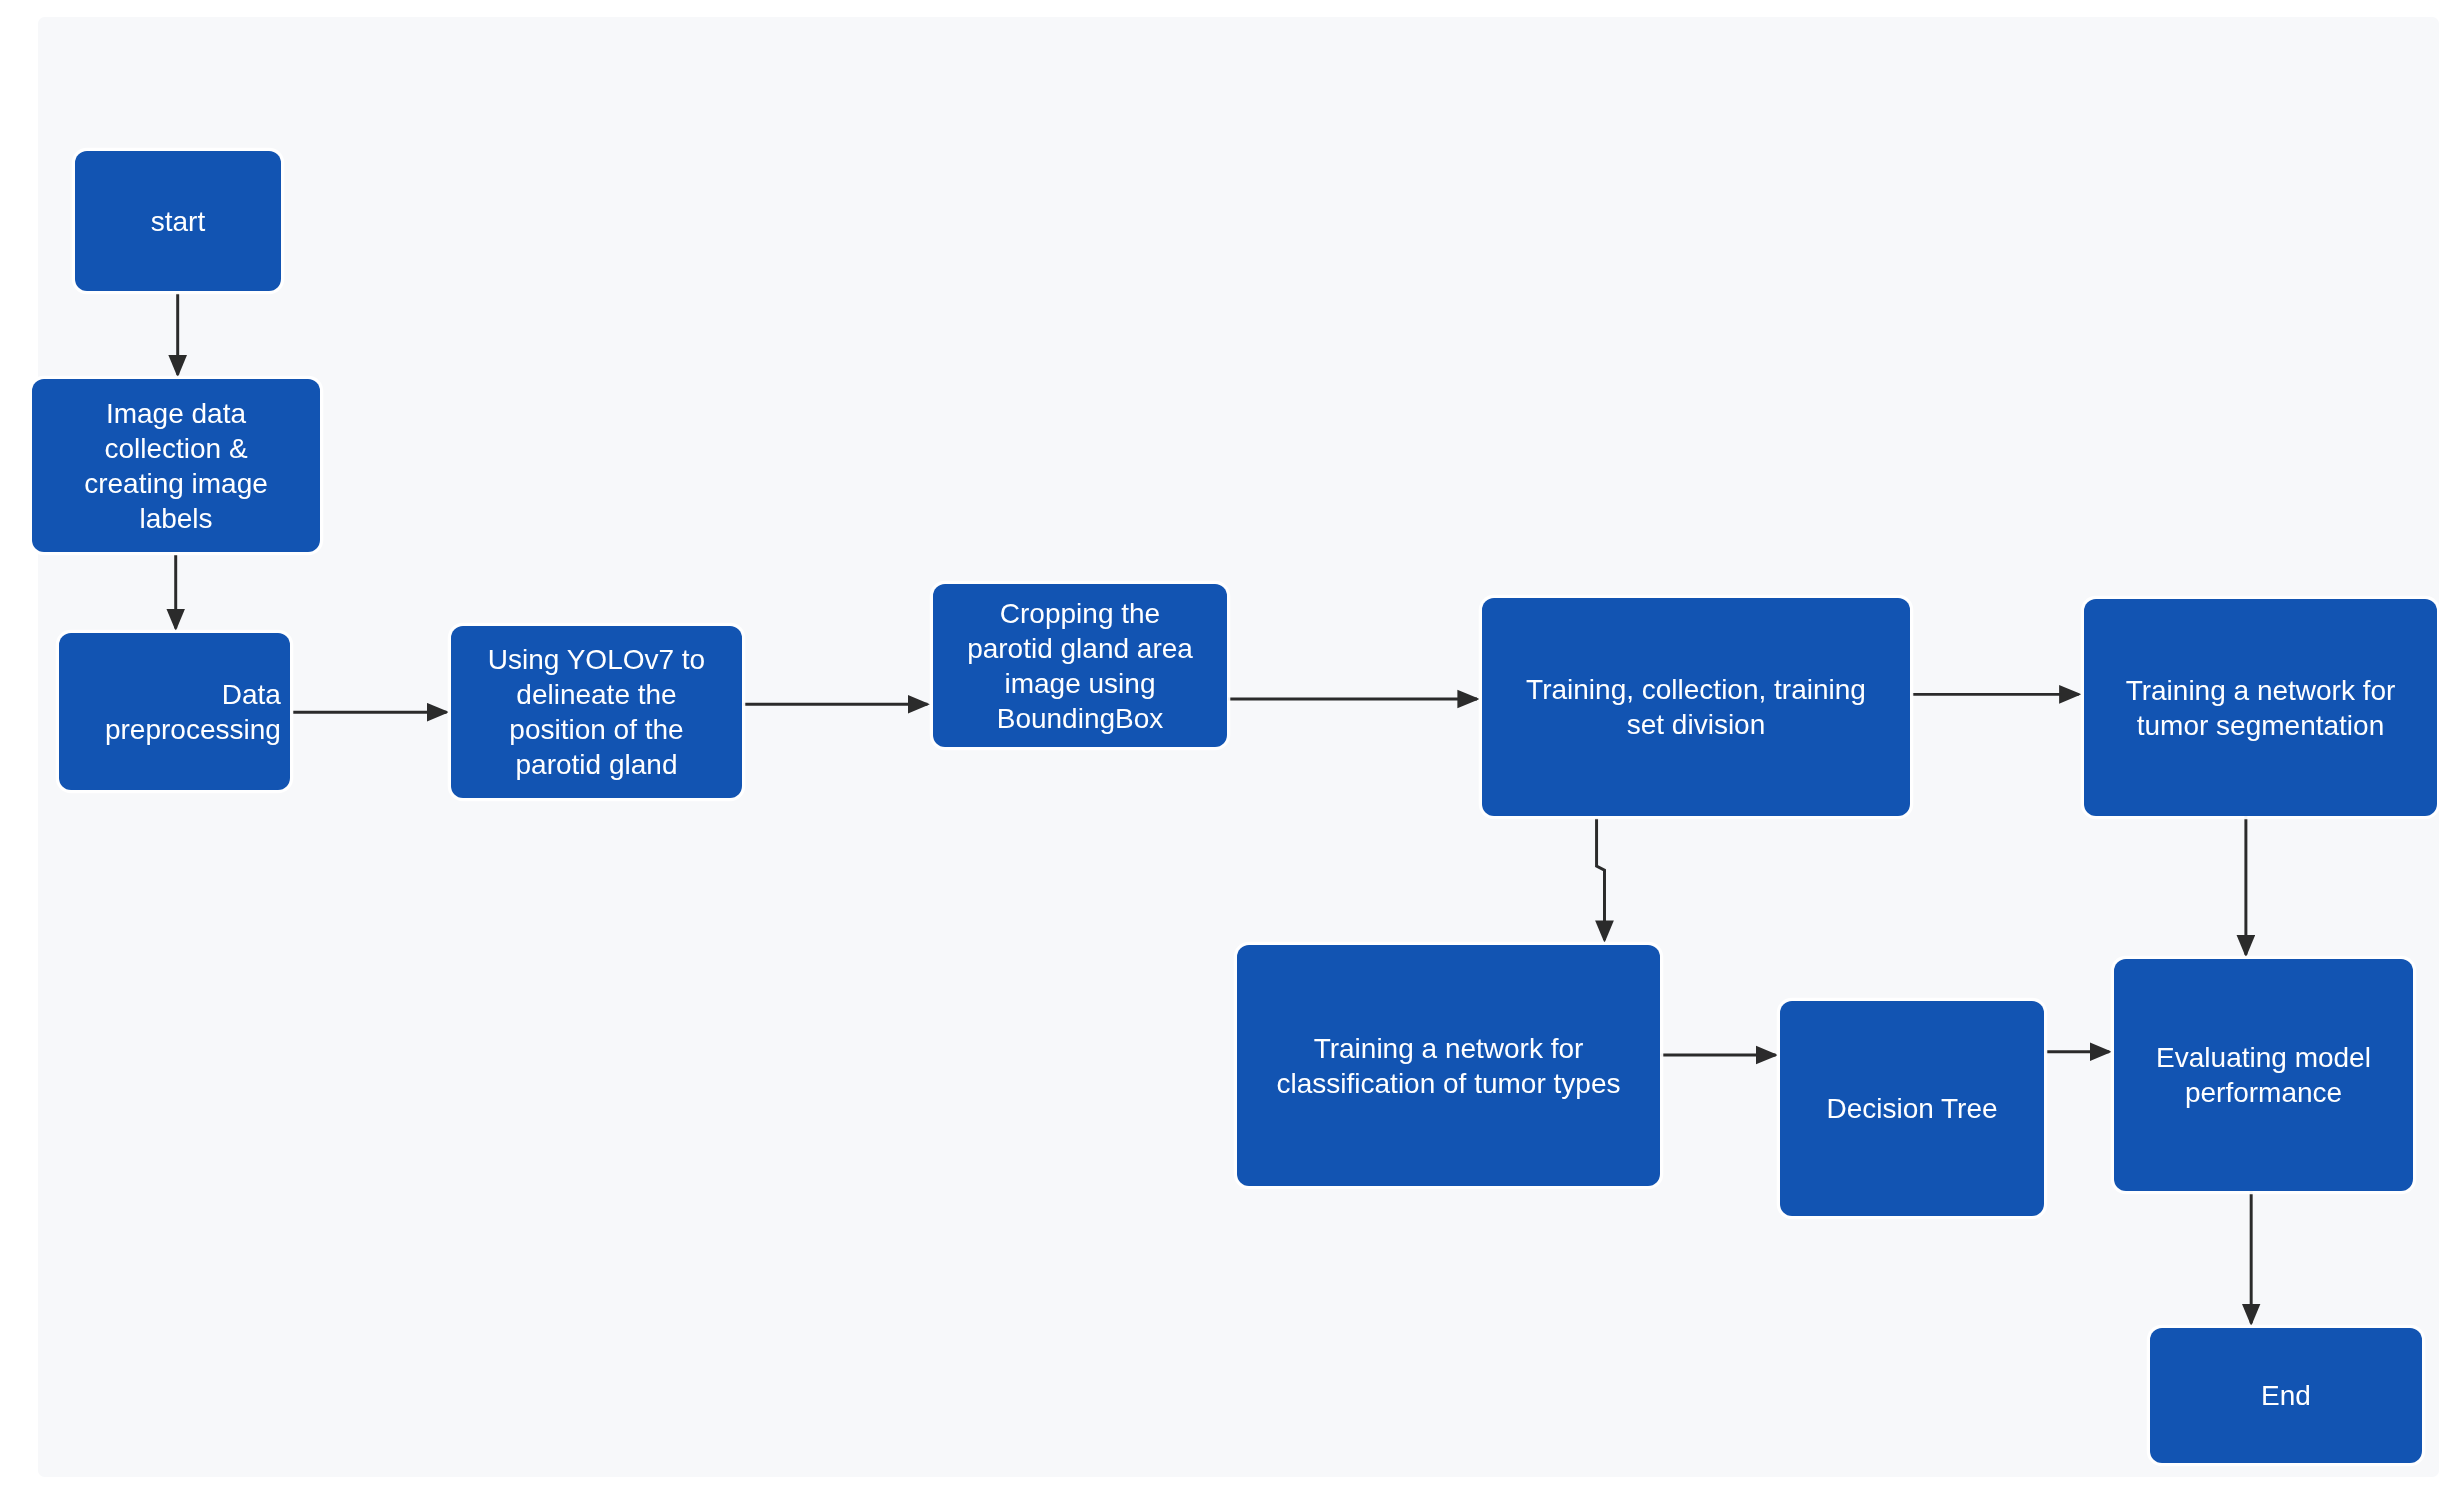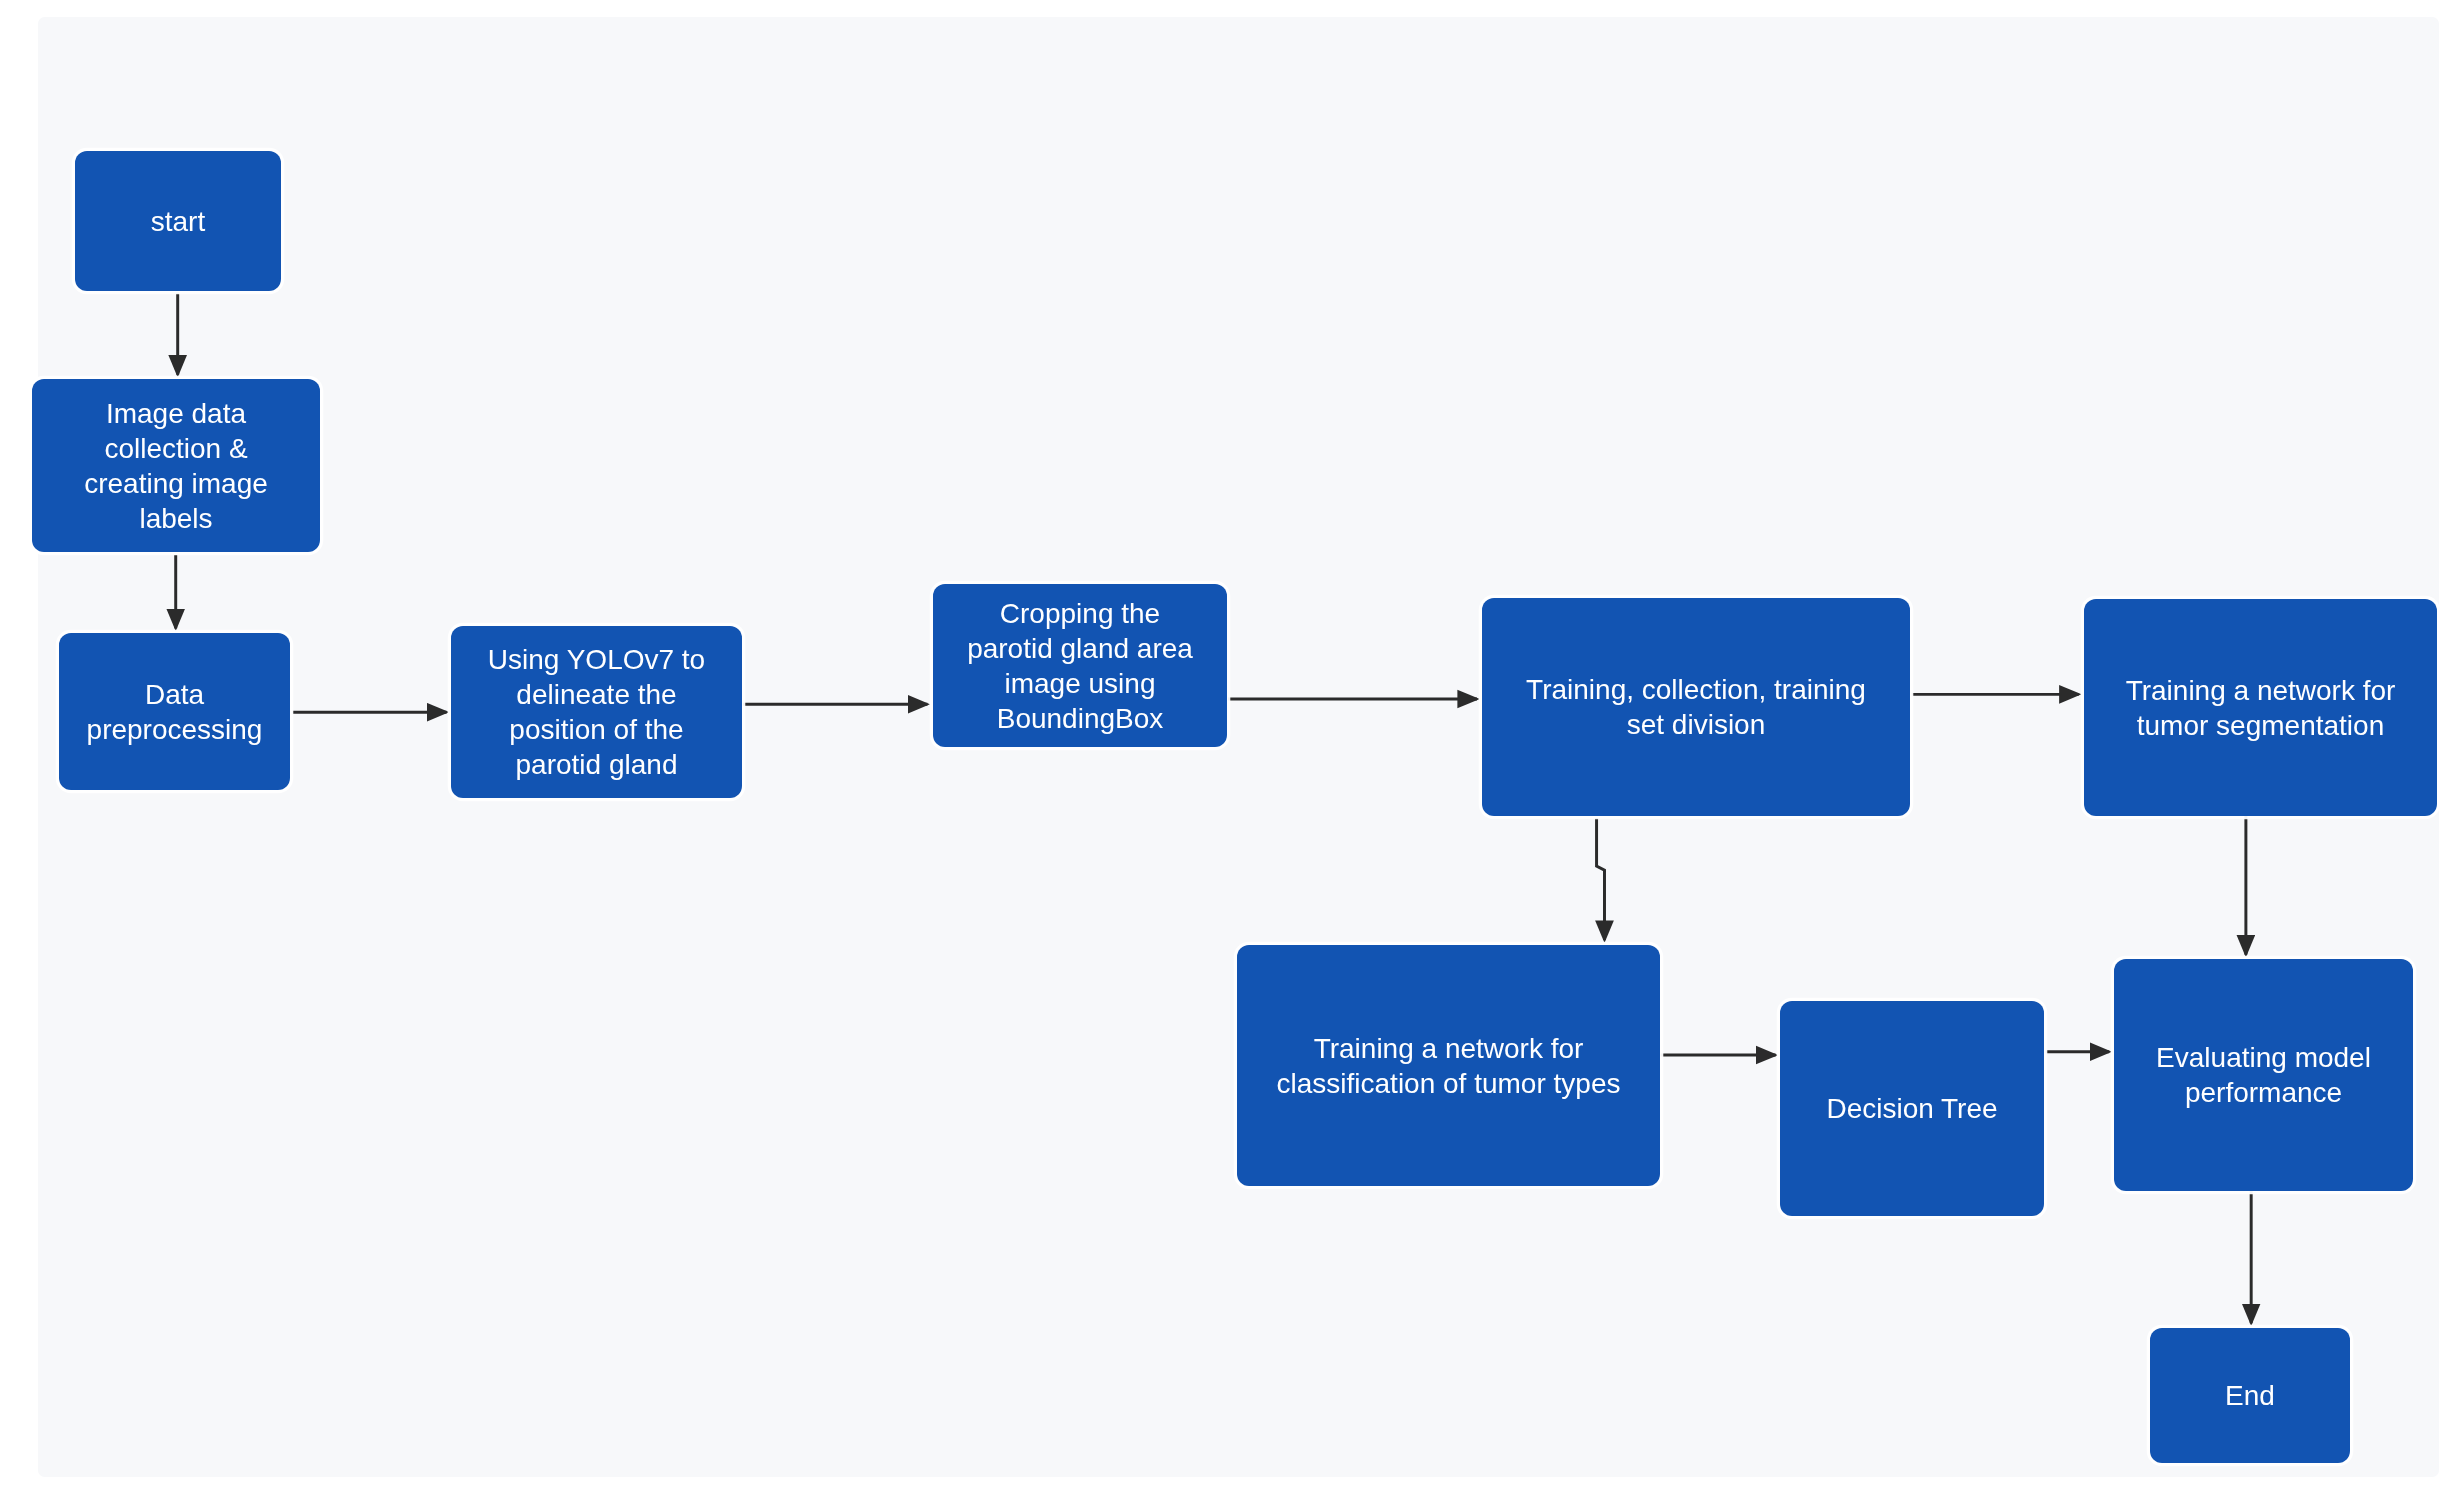--- a/index.html
+++ b/index.html
@@ -62,30 +62,30 @@
   <path class="edge" d="M2514,1597 L2688,1597" marker-end="url(#ah)"></path>
   <path class="edge" d="M3097,1592 L3193,1592" marker-end="url(#ah)"></path>
   <path class="edge" d="M3400,1224 L3400,1445" marker-end="url(#ah)"></path>
   <path class="edge" d="M3408,1779 L3408,2003" marker-end="url(#ah)"></path>
 </svg>
 
 <div class="node" style="left:75px;top:151px;width:206px;height:140px;padding:0 13.2px;">start</div>
 
 <div class="node" style="left:32px;top:379px;width:288px;height:173px;padding:8px 34px;">Image data collection &amp; creating image labels</div>
 
-<div class="node" style="left:59px;top:633px;width:231px;height:157px;padding:0 9.2px;">Data preprocessing</div>
+<div class="node" style="left:59px;top:633px;width:231px;height:157px;padding:0 9.2px;text-align:right;">Data preprocessing</div>
 
 <div class="node" style="left:451px;top:626px;width:291px;height:172px;padding:0 26.4px;">Using YOLOv7 to delineate the position of the parotid gland</div>
 
 <div class="node" style="left:933px;top:584px;width:294px;height:163px;padding:0 32px;">Cropping the parotid gland area image using BoundingBox</div>
 
 <div class="node" style="left:1482px;top:598px;width:428px;height:218px;padding:0 40px;">Training, collection, training set division</div>
 
 <div class="node" style="left:2084px;top:591px;width:353px;height:217px;padding:0 8px;margin-top:8px;">Training a network for tumor segmentation</div>
 
 <div class="node" style="left:1237px;top:945px;width:423px;height:241px;padding:0 36px;">Training a network for classification of tumor types</div>
 
 <div class="node" style="left:1780px;top:1001px;width:264px;height:215px;padding:0 4px;">Decision Tree</div>
 
 <div class="node" style="left:2114px;top:959px;width:299px;height:232px;padding:16px 23px;">Evaluating model performance</div>
 
-<div class="node" style="left:2150px;top:1328px;width:200px;height:135px;padding:0 18px;">End</div>
+<div class="node" style="left:2150px;top:1328px;width:272px;height:135px;padding:0 18px;">End</div>
 
 
 </body></html>

